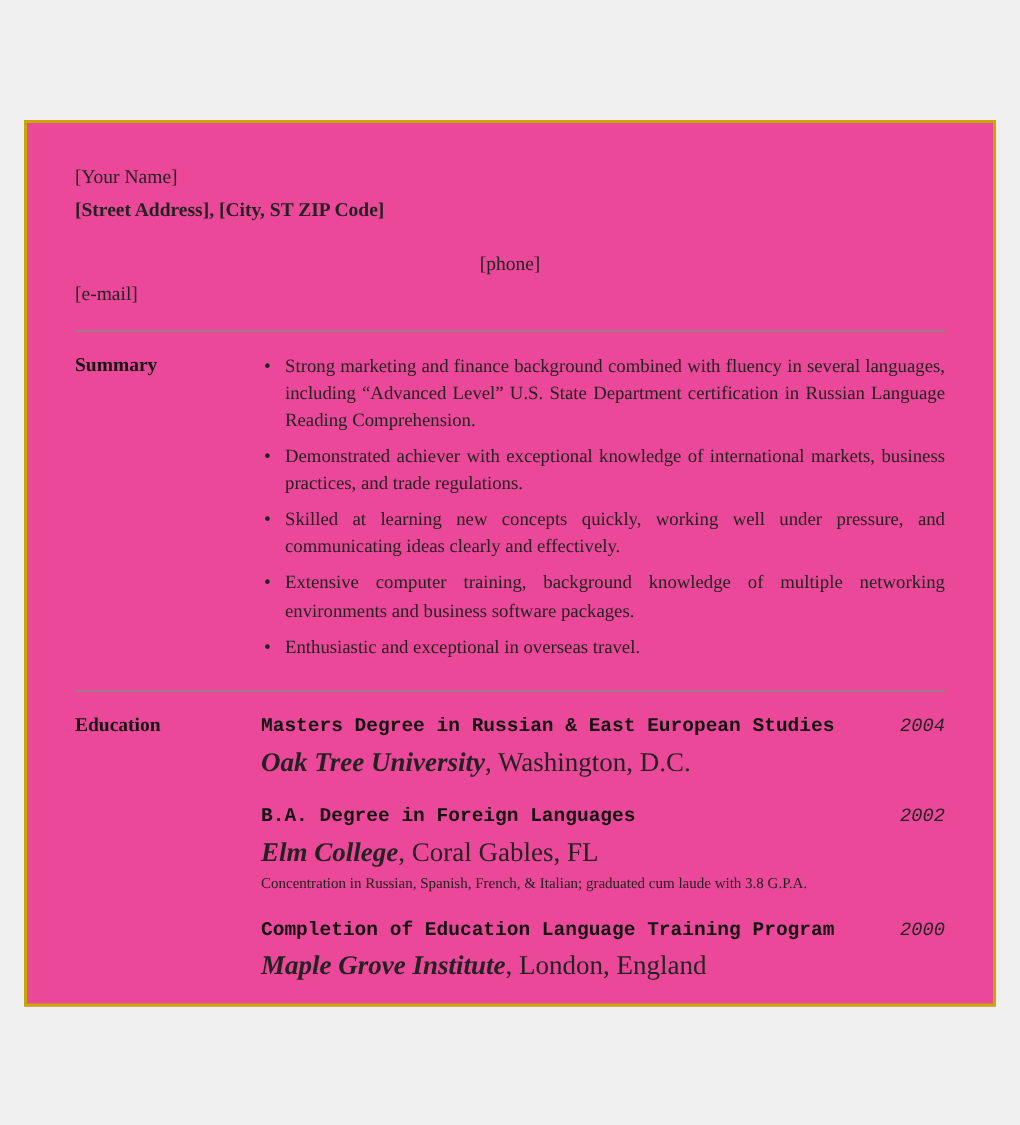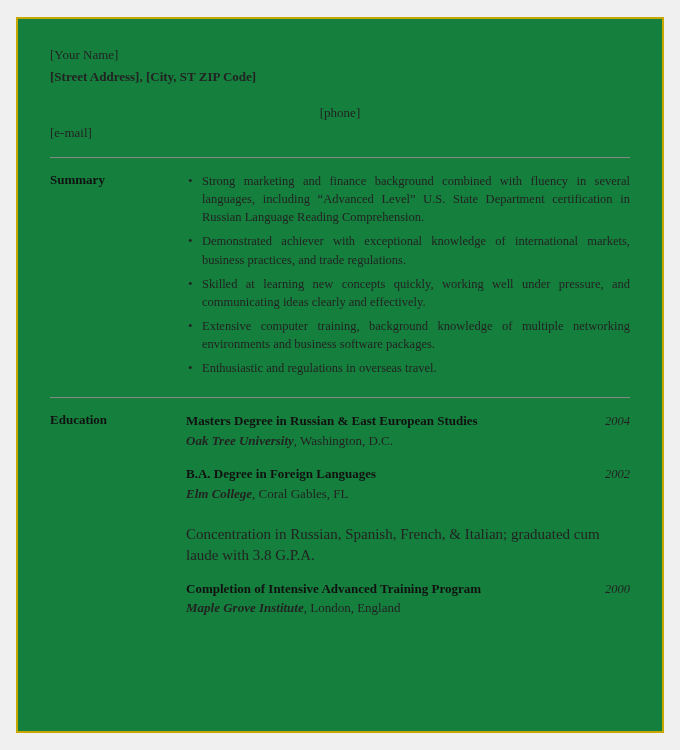--- a/index.html
+++ b/index.html
@@ -13,22 +13,22 @@
       height: 750px;
       background: #f0f0f0;
       display: flex;
       align-items: center;
       justify-content: center;
       font-family: 'Times New Roman', Times, serif;
     }
 
     .page-wrapper {
       width: 648px;
-      height: 716px;
-      background: #15803d;
+      height: 591px;
+      background: #ec4899;
       border: 2px solid #c8a800;
       padding: 28px 32px 20px 32px;
       overflow: hidden;
       position: relative;
     }
 
     
     .header-section {
       margin-bottom: 16px;
     }
@@ -63,21 +63,21 @@
     
     .divider {
       border: none;
       border-top: 1.5px solid #888;
       margin: 14px 0;
     }
 
     
     .resume-section {
       display: flex;
-      gap: 16px;
+      gap: 4px;
       margin-bottom: 6px;
     }
 
     .section-label {
       width: 120px;
       min-width: 120px;
       font-size: 13px;
       font-weight: bold;
       color: #111;
       padding-top: 0;
@@ -117,52 +117,53 @@
 
     
     .edu-entry {
       margin-bottom: 14px;
     }
 
     .edu-header-row {
       display: flex;
       justify-content: flex-end;
       align-items: flex-start;
+      font-family: Liberation Mono, monospace;
     }
 
     .edu-degree {
       font-size: 13px;
       font-weight: bold;
       color: #111;
       flex: 1;
     }
 
     .edu-year {
       font-size: 12.5px;
       font-style: italic;
       color: #222;
       margin-left: 8px;
       white-space: nowrap;
     }
 
     .edu-school {
-      font-size: 13px;
+      font-size: 18px;
       color: #222;
       margin-top: 1px;
     }
 
     .edu-school em {
       font-style: italic;
       font-weight: bold;
     }
 
     .edu-details {
-      font-size: 15px;
-      color: #222;
-      margin-top: 20px;
+      font-size: 10px;
+      color: #222;
+      margin-top: 2px;
       line-height: 1.4;
     }
   </style>
 </head>
 <body>
 
 <div class="page-wrapper">
 
   <div class="header-section">
     <div class="header-name">[Your Name]</div>
@@ -174,21 +175,21 @@
   <hr class="divider">
 
   <div class="resume-section">
     <div class="section-label">Summary</div>
     <div class="section-content">
       <ul class="bullet-list">
       <li>Strong marketing and finance background combined with fluency in several languages, including “Advanced Level” U.S. State Department certification in Russian Language Reading Comprehension.</li>
           <li>Demonstrated achiever with exceptional knowledge of international markets, business practices, and trade regulations.</li>
           <li>Skilled at learning new concepts quickly, working well under pressure, and communicating ideas clearly and effectively.</li>
           <li>Extensive computer training, background knowledge of multiple networking environments and business software packages.</li>
-          <li>Enthusiastic and regulations in overseas travel.</li>
+          <li>Enthusiastic and exceptional in overseas travel.</li>
         </ul>
     </div>
   </div>
 
   <hr class="divider">
 
   <div class="resume-section">
     <div class="section-label">Education</div>
     <div class="section-content">
 
@@ -202,21 +203,21 @@
         <div class="edu-entry">
           <div class="edu-header-row">
             <div class="edu-degree">B.A. Degree in Foreign Languages</div>
             <div class="edu-year">2002</div>
           </div>
           <div class="edu-school"><em>Elm College</em>, Coral Gables, FL</div>
           <div class="edu-details">Concentration in Russian, Spanish, French, &amp; Italian; graduated cum laude with 3.8 G.P.A.</div>
         </div>
         <div class="edu-entry">
           <div class="edu-header-row">
-            <div class="edu-degree">Completion of Intensive Advanced Training Program</div>
+            <div class="edu-degree">Completion of Education Language Training Program</div>
             <div class="edu-year">2000</div>
           </div>
           <div class="edu-school"><em>Maple Grove Institute</em>, London, England</div>
         </div>
       </div>
   </div>
 
 </div>
 
 </body></html>

